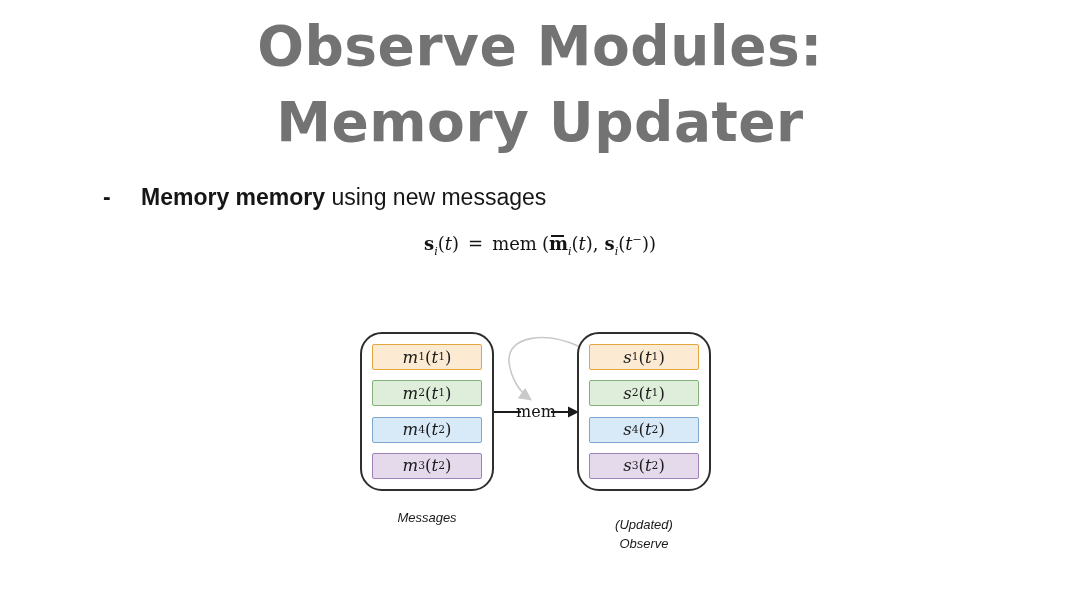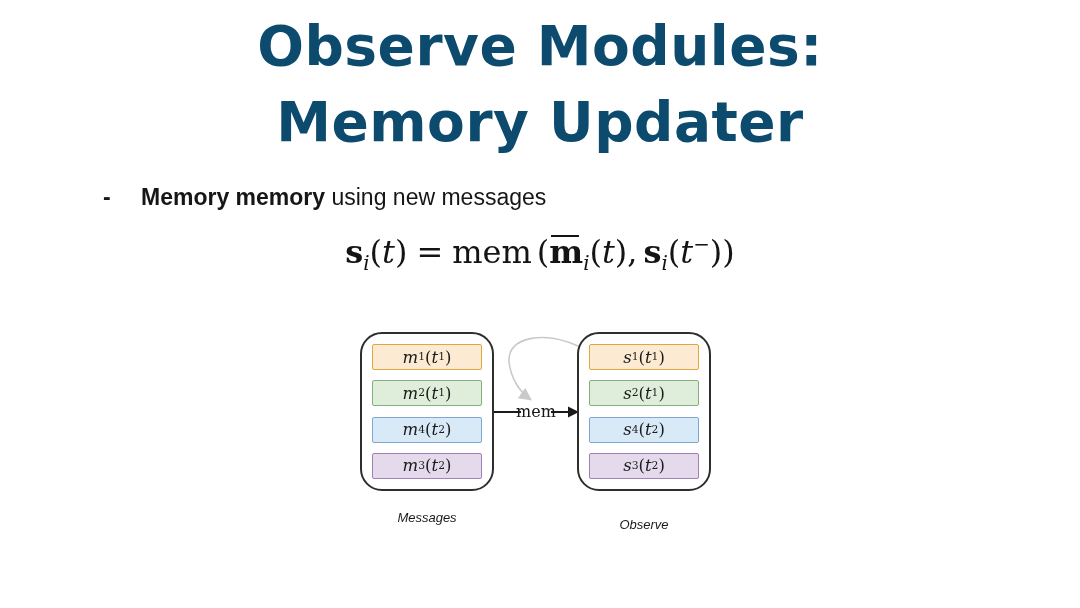--- a/index.html
+++ b/index.html
@@ -4,33 +4,33 @@
 <style>
   html,body{margin:0;padding:0;background:#ffffff;}
   .slide{
     position:relative;width:1080px;height:608px;background:#ffffff;
     overflow:hidden;font-family:"Liberation Sans",sans-serif;color:#111;
   }
   
   .title{
     position:absolute;left:0;right:0;top:8px;text-align:center;
     font-family:"DejaVu Sans",sans-serif;font-weight:bold;
-    font-size:55px;line-height:76px;color:#0c4a6e;letter-spacing:.5px;
+    font-size:55px;line-height:76px;color:#737373;letter-spacing:.5px;
   }
   
   .bullet{
     position:absolute;left:103px;top:184px;display:flex;align-items:baseline;
     font-size:23px;color:#161616;
   }
   .bullet .dash{width:38px;font-weight:bold;}
   .bullet b{font-weight:bold;}
   
   .formula{
     position:absolute;left:0;right:0;top:233px;text-align:center;
-    font-family:"DejaVu Serif",serif;font-size:32px;color:#141414;
+    font-family:"DejaVu Serif",serif;font-size:18px;color:#141414;
   }
   .formula .mbf{font-weight:bold;}
   .formula .mit{font-style:italic;}
   .formula sub{font-size:.62em;font-style:italic;}
   .formula sup{font-size:.62em;}
   .formula .eq{margin:0 9px;}
   .formula .fn{margin-right:5px;}
   .formula .cm{margin-right:6px;}
   .overbar{position:relative;display:inline-block;}
   .overbar::after{content:"";position:absolute;left:2px;right:4px;top:2px;border-top:2.4px solid #141414;}
@@ -155,16 +155,17 @@
         <sub>3</sub>
         <span>(</span>
         <span class="v">t</span>
         <sub>2</sub>
         <span>)</span>
       </div>
   </div>
 
   <div class="caption caption-left">Messages</div>
   <div class="caption caption-right">
+    <div>(Updated)</div>
     <div>Observe</div>
   </div>
 
 </div>
 
 </body></html>

